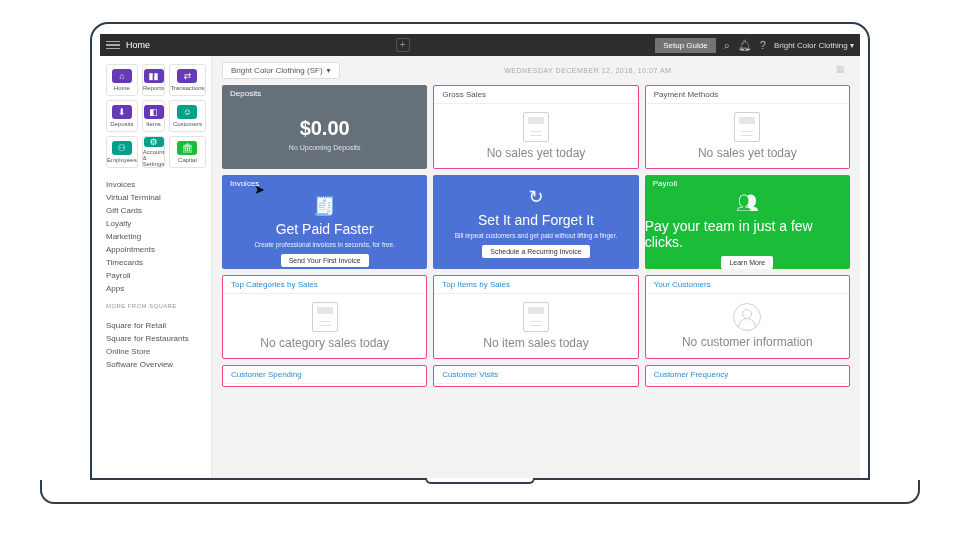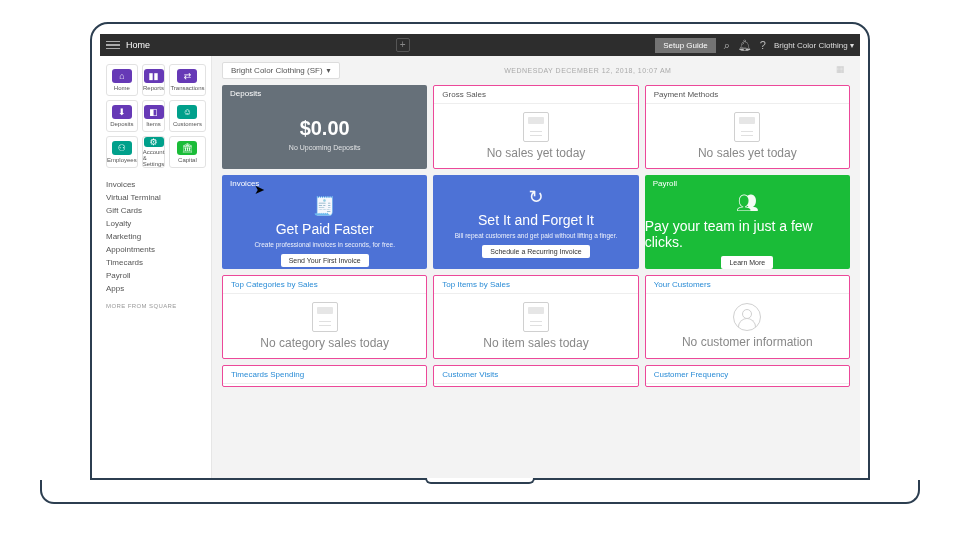--- a/index.html
+++ b/index.html
@@ -126,20 +126,26 @@
     <span>Virtual Terminal</span>
     <span>Gift Cards</span>
     <span>Loyalty</span>
     <span>Marketing</span>
     <span>Appointments</span>
     <span>Timecards</span>
     <span>Payroll</span>
     <span>Apps</span>
   </div>
   <div class="sb-head">MORE FROM SQUARE</div>
+  <div class="sb-list">
+    <span>Square for Retail</span>
+    <span>Square for Restaurants</span>
+    <span>Online Store</span>
+    <span>Software Overview</span>
+  </div>
 </div>
 
 <div class="main">
   <div class="mainhead">
     <span class="loc">
               <span>Bright Color Clothing (SF)</span>
               <span>▾</span>
             </span>
     <span class="date">WEDNESDAY DECEMBER 12, 2018, 10:07 AM</span>
     <span class="gridic">▦</span>
@@ -216,21 +222,21 @@
       <div class="chead blue">Your Customers</div>
       <div class="cbody">
                 <div class="avatar"></div>
                 <div class="msg">No customer information</div>
               </div>
     </div>
   </div>
 
   <div class="cards">
     <div class="card short">
-              <div class="chead blue">Timecards Spending</div>
+              <div class="chead blue">Customer Spending</div>
             </div>
     <div class="card short">
               <div class="chead blue">Customer Visits</div>
             </div>
     <div class="card short">
               <div class="chead blue">Customer Frequency</div>
             </div>
   </div>
 </div>
 </div>

